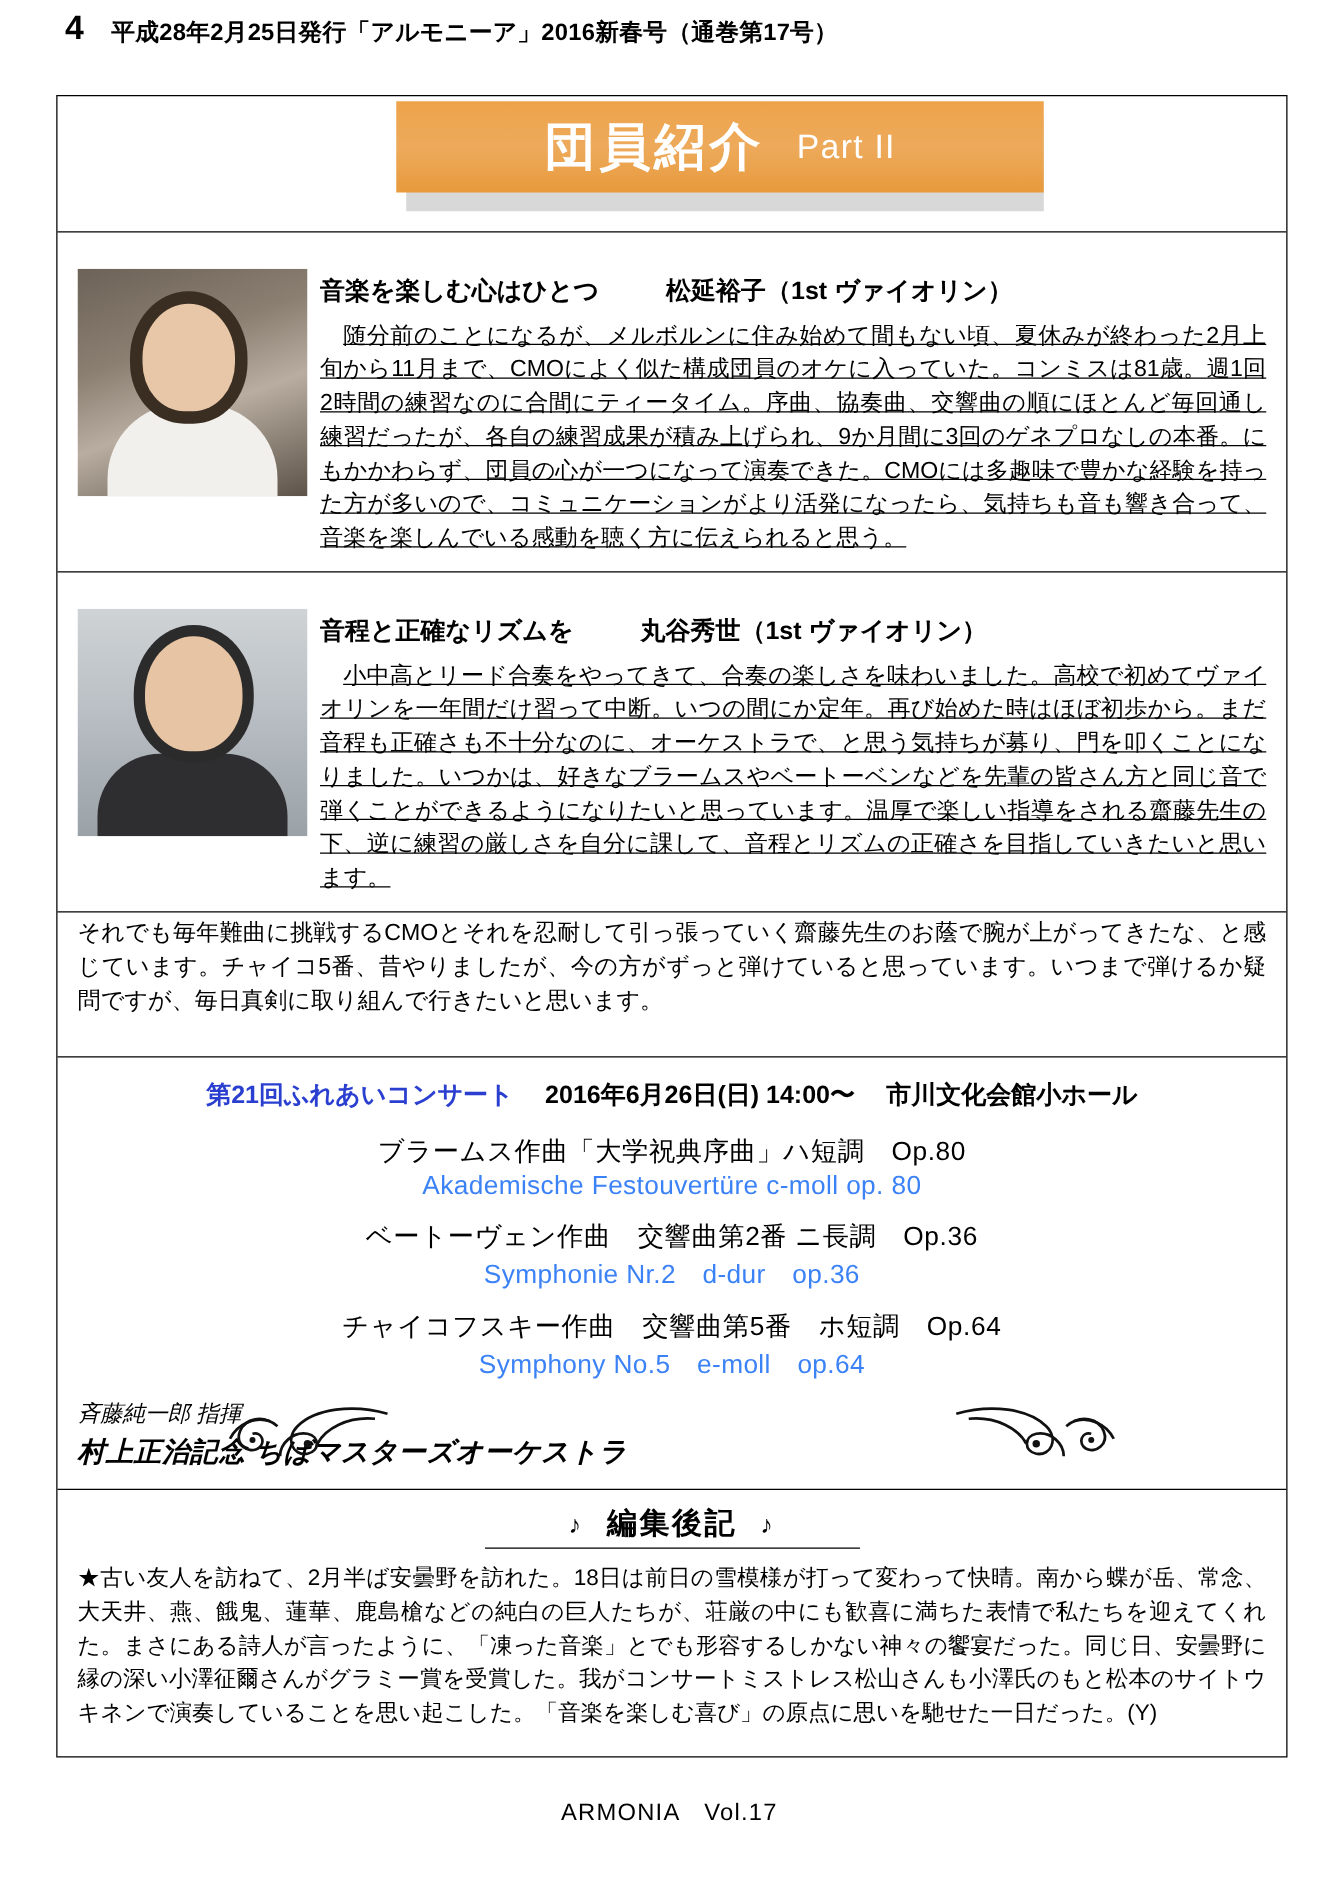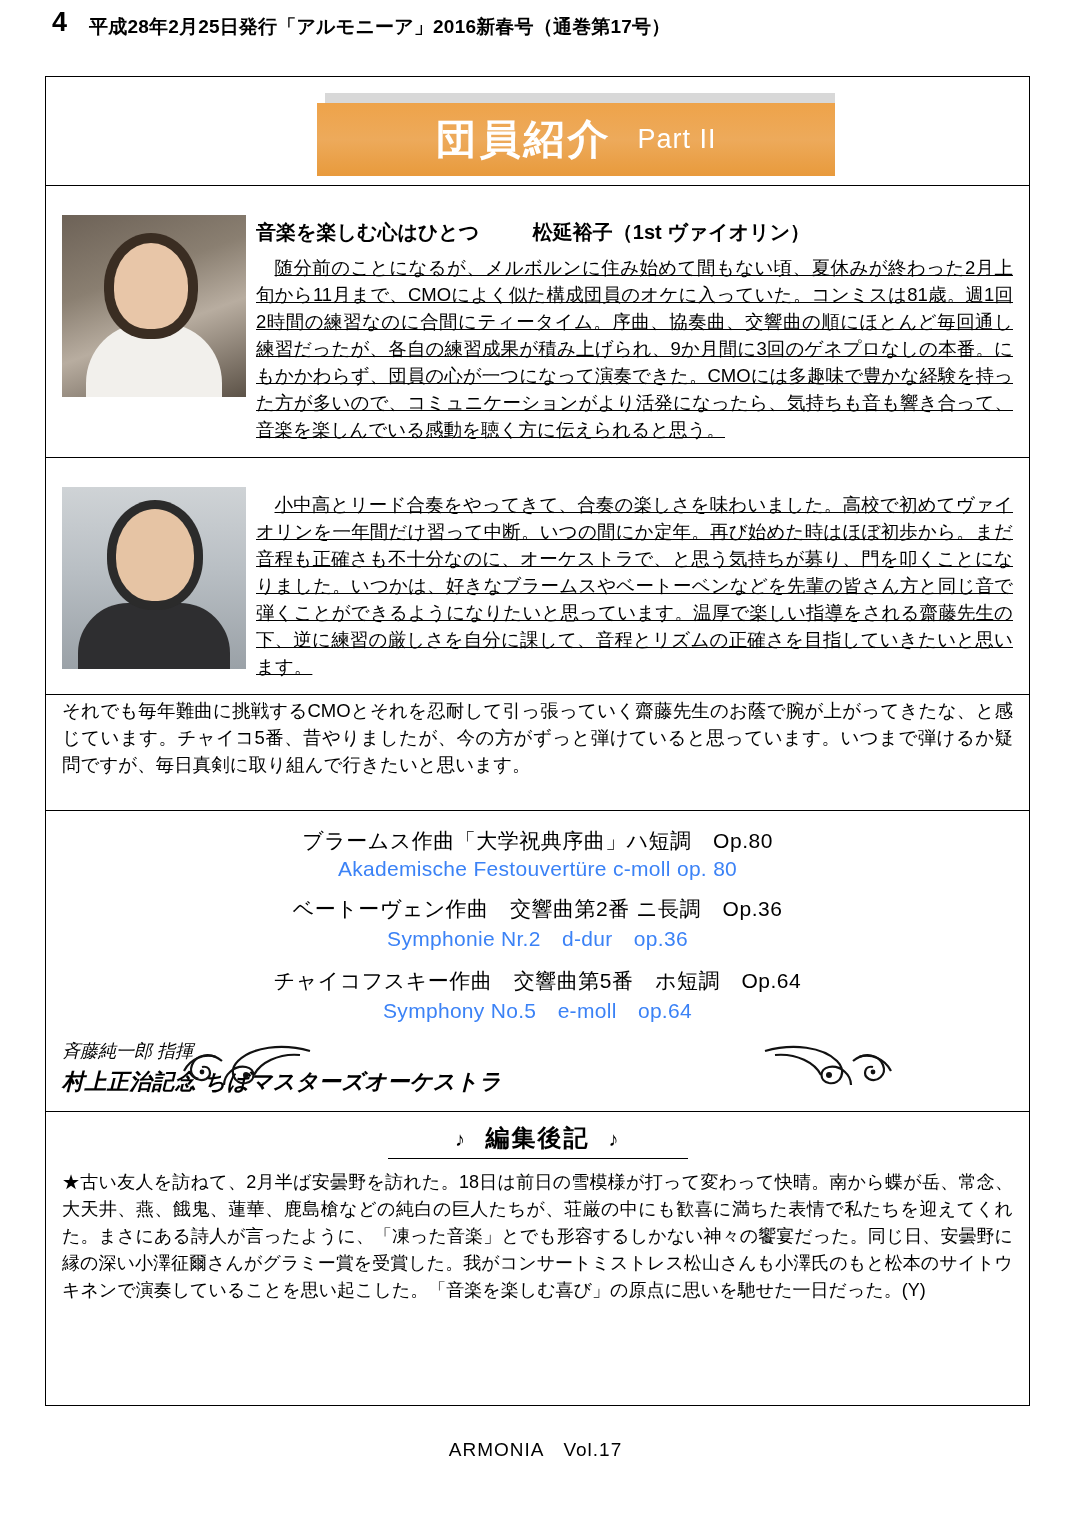--- a/index.html
+++ b/index.html
@@ -61,21 +61,21 @@
     position: absolute;
     left: 279px;
     top: 16px;
     width: 510px;
     height: 76px;
     background: #d8d8d8;
   }
   .banner {
     position: absolute;
     left: 271px;
-    top: 26px;
+    top: 4px;
     width: 518px;
     height: 73px;
     background: #f0a952;
     background: linear-gradient(180deg, #eea34a 0%, #edaa5b 50%, #e89a3c 100%);
     display: flex;
     align-items: center;
     justify-content: center;
   }
   .banner-title {
     font-size: 41px;
@@ -340,33 +340,44 @@
       </div>
     </div>
 
     <div class="member member-2">
       <div class="member-photo">
         <div class="photo-box">
             <div class="ph ph2"></div>
           </div>
       </div>
       <div class="member-body">
+        <div class="member-head">
+          <span>音程と正確なリズムを</span>
+          <span class="name">丸谷秀世（1st ヴァイオリン）</span>
+        </div>
         <div class="member-text">
           <p class="indent">小中高とリード合奏をやってきて、合奏の楽しさを味わいました。高校で初めてヴァイオリンを一年間だけ習って中断。いつの間にか定年。再び始めた時はほぼ初歩から。まだ音程も正確さも不十分なのに、オーケストラで、と思う気持ちが募り、門を叩くことになりました。いつかは、好きなブラームスやベートーベンなどを先輩の皆さん方と同じ音で弾くことができるようになりたいと思っています。温厚で楽しい指導をされる齋藤先生の下、逆に練習の厳しさを自分に課して、音程とリズムの正確さを目指していきたいと思います。</p>
         </div>
       </div>
     </div>
 
     <div class="member member-3" style="display:block;">
       <div class="wide-text" style="margin-top:-46px;">
         <p>それでも毎年難曲に挑戦するCMOとそれを忍耐して引っ張っていく齋藤先生のお蔭で腕が上がってきたな、と感じています。チャイコ5番、昔やりましたが、今の方がずっと弾けていると思っています。いつまで弾けるか疑問ですが、毎日真剣に取り組んで行きたいと思います。</p>
       </div>
     </div>
 
     <div class="concert">
+      <div class="concert-head">
+        <span class="blue">第21回ふれあいコンサート</span>
+        <span class="gap"></span>
+        <span>2016年6月26日(日) 14:00〜</span>
+        <span class="gap"></span>
+        <span>市川文化会館小ホール</span>
+      </div>
 
       <div class="program-item">
         <div class="prog-jp">ブラームス作曲「大学祝典序曲」ハ短調　Op.80</div>
         <div class="prog-de">Akademische Festouvertüre c-moll op. 80</div>
       </div>
       <div class="program-item">
         <div class="prog-jp">ベートーヴェン作曲　交響曲第2番 ニ長調　Op.36</div>
         <div class="prog-de">Symphonie Nr.2　d-dur　op.36</div>
       </div>
       <div class="program-item">

